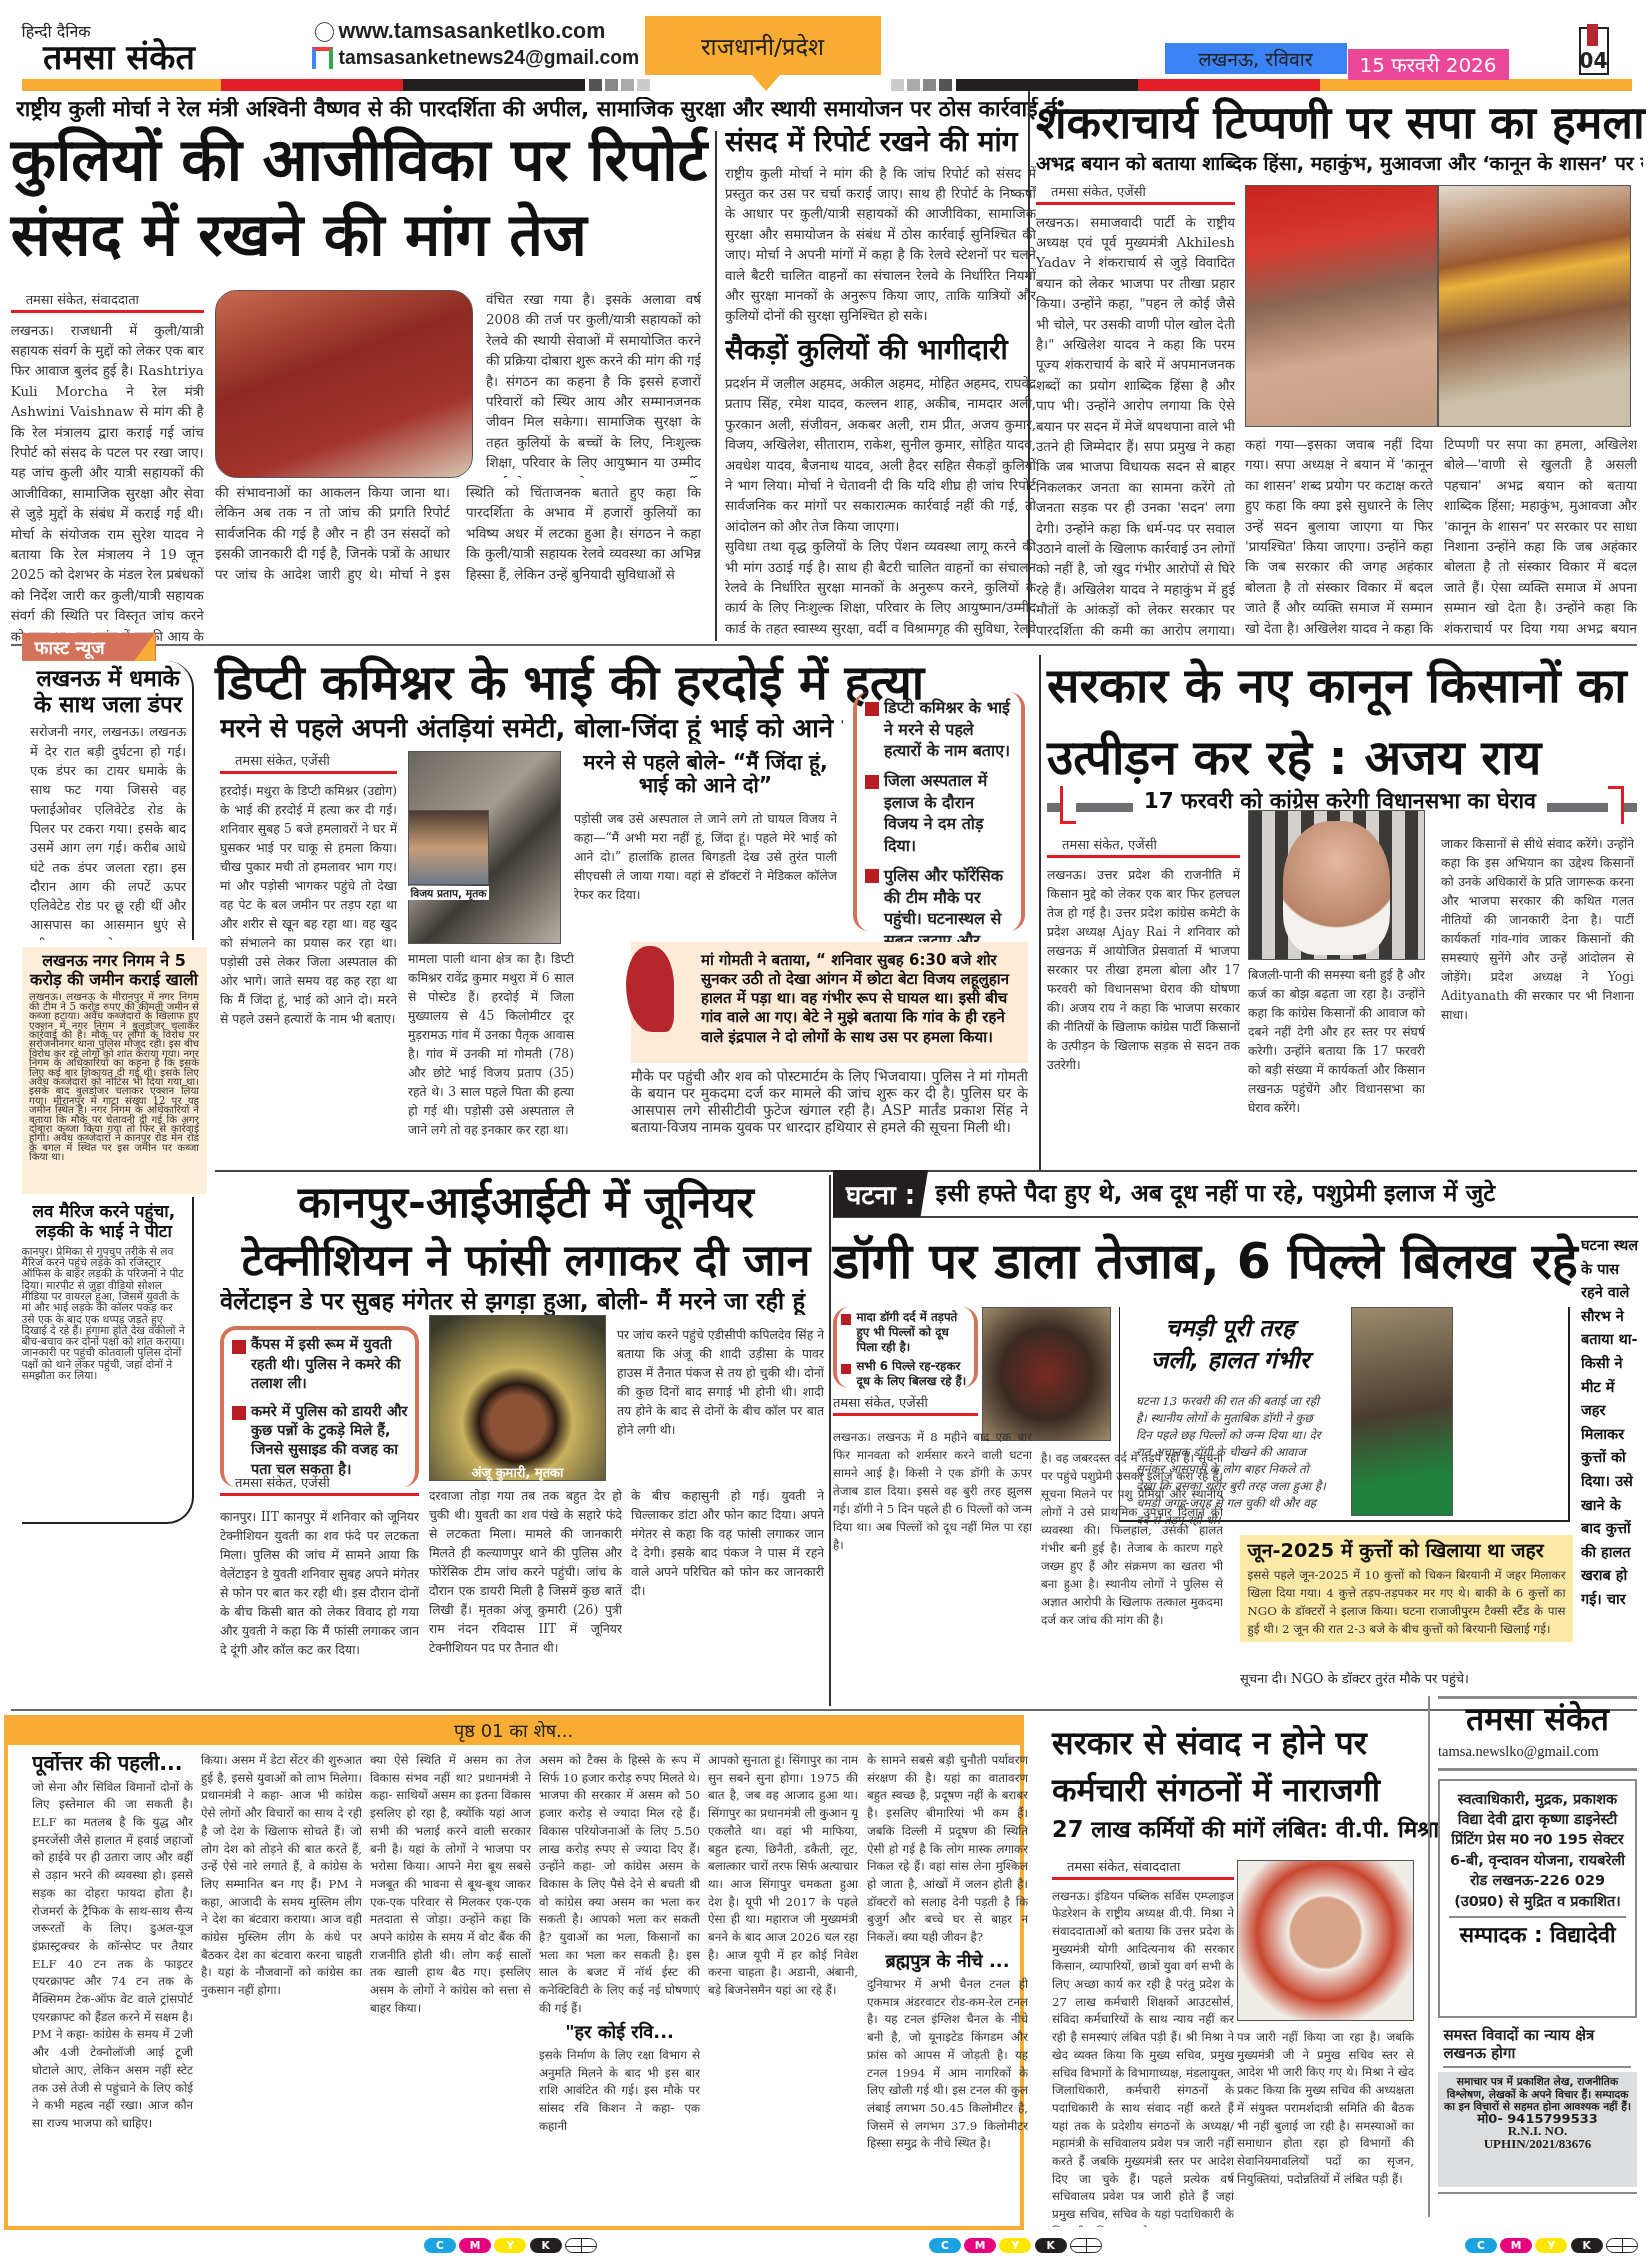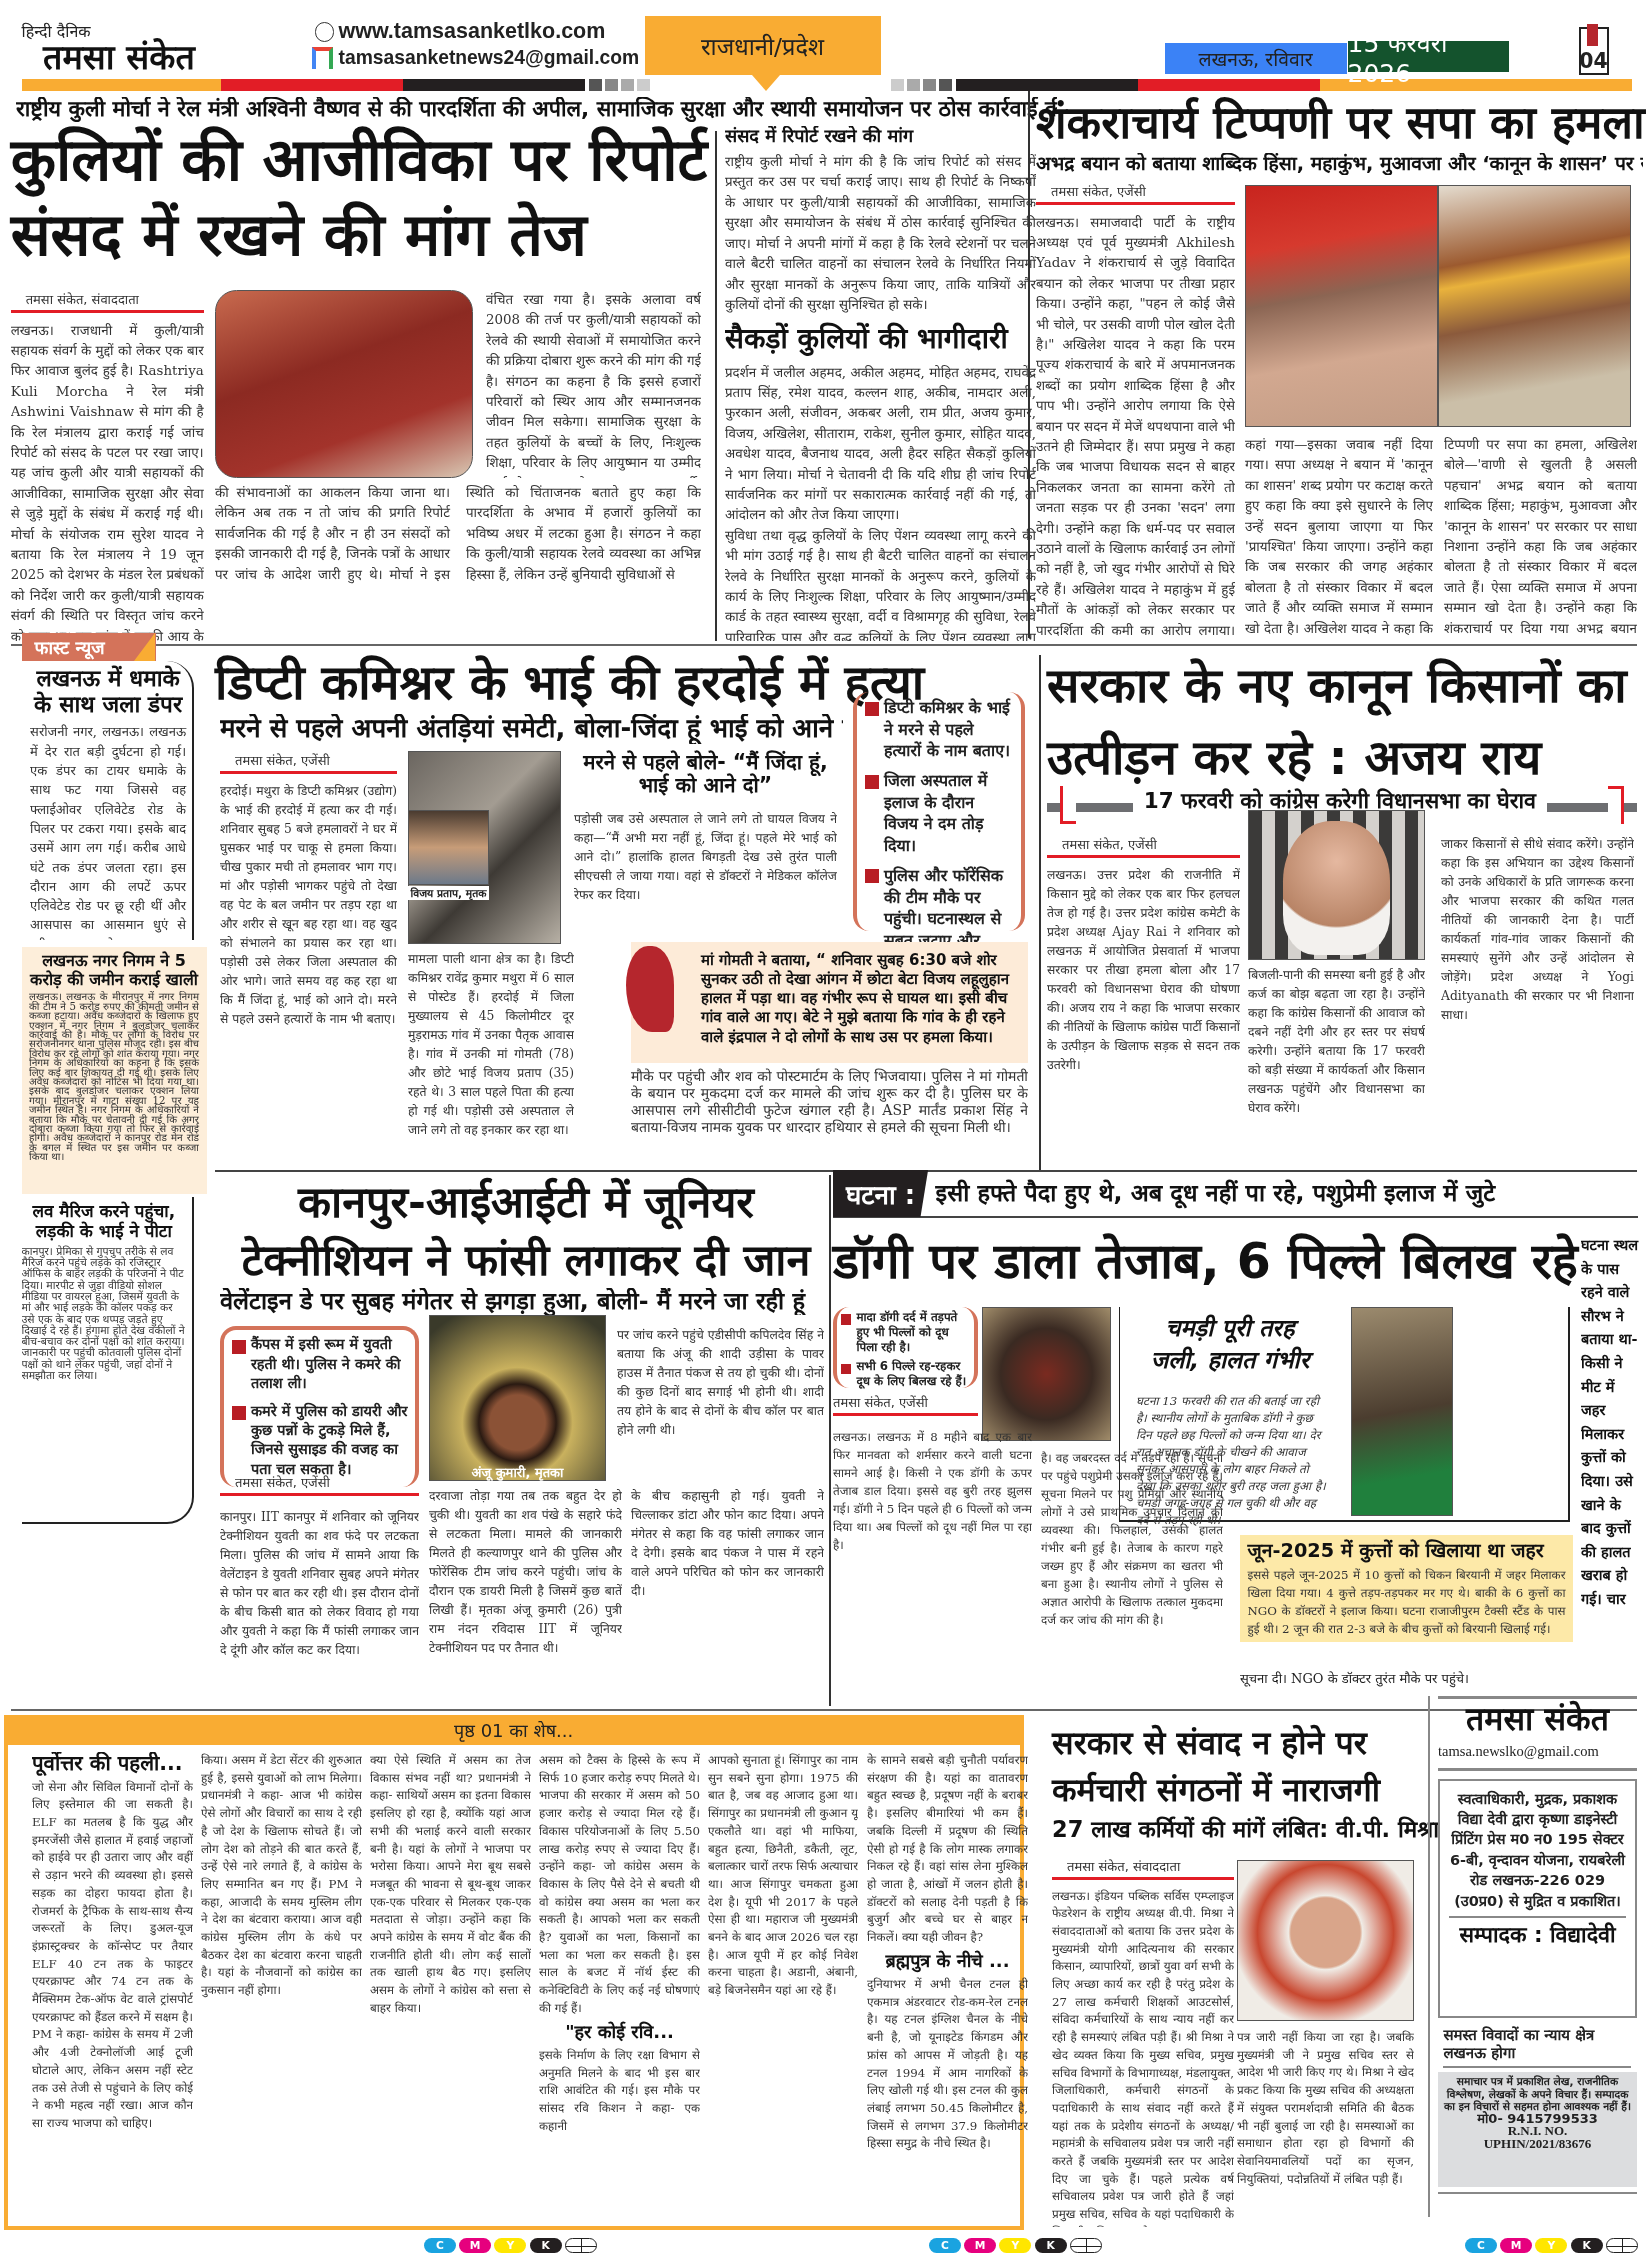--- a/index.html
+++ b/index.html
@@ -48,21 +48,21 @@
   <div class="abs" style="left:869px;top:63px;width:741px;height:11.8px;display:flex">
     <div style="width:13px;background:#ccc"></div>
       <div style="width:13px;margin-left:3.2px;background:#aaa"></div>
       <div style="width:13px;margin-left:3.2px;background:#888"></div>
       <div style="width:13px;margin-left:3.2px;background:#555"></div>
     <div style="flex:0 0 182px;margin-left:4.3px;background:#231f20"></div>
       <div style="flex:0 0 182px;background:#e21d26"></div>
       <div style="flex:1;background:#f9ac33"></div>
   </div>
   <div class="abs" style="left:1143px;top:27px;width:182px;height:31px;background:#3b82f6;font-size:19.3px;display:flex;align-items:center;justify-content:center">लखनऊ, रविवार</div>
-  <div class="abs" style="left:1326px;top:25px;width:161px;height:31px;background:#14532d;color:#fff;font-size:25px;display:flex;align-items:center;justify-content:center">15 फरवरी 2026</div>
+  <div class="abs" style="left:1326px;top:33px;width:161px;height:31px;background:#ec4899;color:#fff;font-size:20px;display:flex;align-items:center;justify-content:center">15 फरवरी 2026</div>
   <div class="abs" style="left:1557px;top:10.7px;width:30px;height:48px;border:2.1px solid #222;display:flex;align-items:flex-end;justify-content:center">
     <span style="position:absolute;top:-4.3px;left:6.4px;width:10.7px;height:21.5px;background:#b5262d"></span>
     <span style="font-size:20.4px;font-weight:bold">04</span>
   </div>
 </div>
 
 <div class="abs head" style="left:16px;top:97px;width:1041px;font-size:21.5px;white-space:nowrap;overflow:hidden">राष्ट्रीय कुली मोर्चा ने रेल मंत्री अश्विनी वैष्णव से की पारदर्शिता की अपील, सामाजिक सुरक्षा और स्थायी समायोजन पर ठोस कार्रवाई की मांग</div>
 <div class="abs head" style="left:10.7px;top:126px;width:698px;font-size:59px;font-weight:900">कुलियों की आजीविका पर रिपोर्ट</div>
 <div class="abs head" style="left:10.7px;top:201px;width:698px;font-size:59px;font-weight:900">संसद में रखने की मांग तेज</div>
 <div class="abs" style="left:10.7px;top:290px;width:193px;height:354px;overflow:hidden">
@@ -71,21 +71,21 @@
 </div>
 <div class="abs photo" style="left:215px;top:290px;width:258px;height:188px;border-radius:21.5px;background:linear-gradient(160deg,#c86a4e,#8c2a22 40%,#a3332b 70%,#d9c7b3)"></div>
 <div class="abs" style="left:486px;top:290px;width:215px;height:188px;overflow:hidden">
   <p class="body-text">वंचित रखा गया है। इसके अलावा वर्ष 2008 की तर्ज पर कुली/यात्री सहायकों को रेलवे की स्थायी सेवाओं में समायोजित करने की प्रक्रिया दोबारा शुरू करने की मांग की गई है। संगठन का कहना है कि इससे हजारों परिवारों को स्थिर आय और सम्मानजनक जीवन मिल सकेगा। सामाजिक सुरक्षा के तहत कुलियों के बच्चों के लिए, निःशुल्क शिक्षा, परिवार के लिए आयुष्मान या उम्मीद कार्ड के माध्यम से स्वास्थ्य सुरक्षा, वर्दी, सुविधायुक्त विश्रामगृह, रेलवे पारिवारिक पास की</p>
 </div>
 <div class="abs" style="left:215px;top:483px;width:486px;height:161px;overflow:hidden;column-count:2;column-gap:16px">
   <p class="body-text">की संभावनाओं का आकलन किया जाना था। लेकिन अब तक न तो जांच की प्रगति रिपोर्ट सार्वजनिक की गई है और न ही उन संसदों को इसकी जानकारी दी गई है, जिनके पत्रों के आधार पर जांच के आदेश जारी हुए थे। मोर्चा ने इस स्थिति को चिंताजनक बताते हुए कहा कि पारदर्शिता के अभाव में हजारों कुलियों का भविष्य अधर में लटका हुआ है। संगठन ने कहा कि कुली/यात्री सहायक रेलवे व्यवस्था का अभिन्न हिस्सा हैं, लेकिन उन्हें बुनियादी सुविधाओं से</p>
 </div>
 <div class="vline" style="left:715px;top:131px;height:510px"></div>
 <div class="abs" style="left:725px;top:126px;width:311px;height:515px;overflow:hidden">
-  <div class="head" style="font-size:18px;margin-bottom:5.4px">संसद में रिपोर्ट रखने की मांग</div>
+  <div class="head" style="font-size:28px;margin-bottom:5.4px">संसद में रिपोर्ट रखने की मांग</div>
   <p class="body-text">राष्ट्रीय कुली मोर्चा ने मांग की है कि जांच रिपोर्ट को संसद में प्रस्तुत कर उस पर चर्चा कराई जाए। साथ ही रिपोर्ट के निष्कर्षों के आधार पर कुली/यात्री सहायकों की आजीविका, सामाजिक सुरक्षा और समायोजन के संबंध में ठोस कार्रवाई सुनिश्चित की जाए। मोर्चा ने अपनी मांगों में कहा है कि रेलवे स्टेशनों पर चलने वाले बैटरी चालित वाहनों का संचालन रेलवे के निर्धारित नियमों और सुरक्षा मानकों के अनुरूप किया जाए, ताकि यात्रियों और कुलियों दोनों की सुरक्षा सुनिश्चित हो सके।</p>
   <div class="head" style="font-size:28px;margin:7.5px 0">सैकड़ों कुलियों की भागीदारी</div>
   <p class="body-text">प्रदर्शन में जलील अहमद, अकील अहमद, मोहित अहमद, राघवेंद्र प्रताप सिंह, रमेश यादव, कल्लन शाह, अकीब, नामदार अली, फुरकान अली, संजीवन, अकबर अली, राम प्रीत, अजय कुमार, विजय, अखिलेश, सीताराम, राकेश, सुनील कुमार, सोहित यादव, अवधेश यादव, बैजनाथ यादव, अली हैदर सहित सैकड़ों कुलियों ने भाग लिया। मोर्चा ने चेतावनी दी कि यदि शीघ्र ही जांच रिपोर्ट सार्वजनिक कर मांगों पर सकारात्मक कार्रवाई नहीं की गई, तो आंदोलन को और तेज किया जाएगा।</p>
   <p class="body-text">सुविधा तथा वृद्ध कुलियों के लिए पेंशन व्यवस्था लागू करने की भी मांग उठाई गई है। साथ ही बैटरी चालित वाहनों का संचालन रेलवे के निर्धारित सुरक्षा मानकों के अनुरूप करने, कुलियों के कार्य के लिए निःशुल्क शिक्षा, परिवार के लिए आयुष्मान/उम्मीद कार्ड के तहत स्वास्थ्य सुरक्षा, वर्दी व विश्रामगृह की सुविधा, रेलवे पारिवारिक पास और वृद्ध कुलियों के लिए पेंशन व्यवस्था लागू करने की मांग भी उठाई गई है।</p>
 </div>
 
 <div class="vline" style="left:1028px;top:91px;height:547px"></div>
 <div class="abs head" style="left:1036px;top:97px;width:607px;font-size:45px;font-weight:900;white-space:nowrap">शंकराचार्य टिप्पणी पर सपा का हमला</div>
 <div class="abs head" style="left:1036px;top:153px;width:607px;font-size:19.3px;white-space:nowrap;overflow:hidden">अभद्र बयान को बताया शाब्दिक हिंसा, महाकुंभ, मुआवजा और ‘कानून के शासन’ पर सरकार को घेरा</div>
 <div class="abs" style="left:1036px;top:182px;width:199px;height:456px;overflow:hidden">

